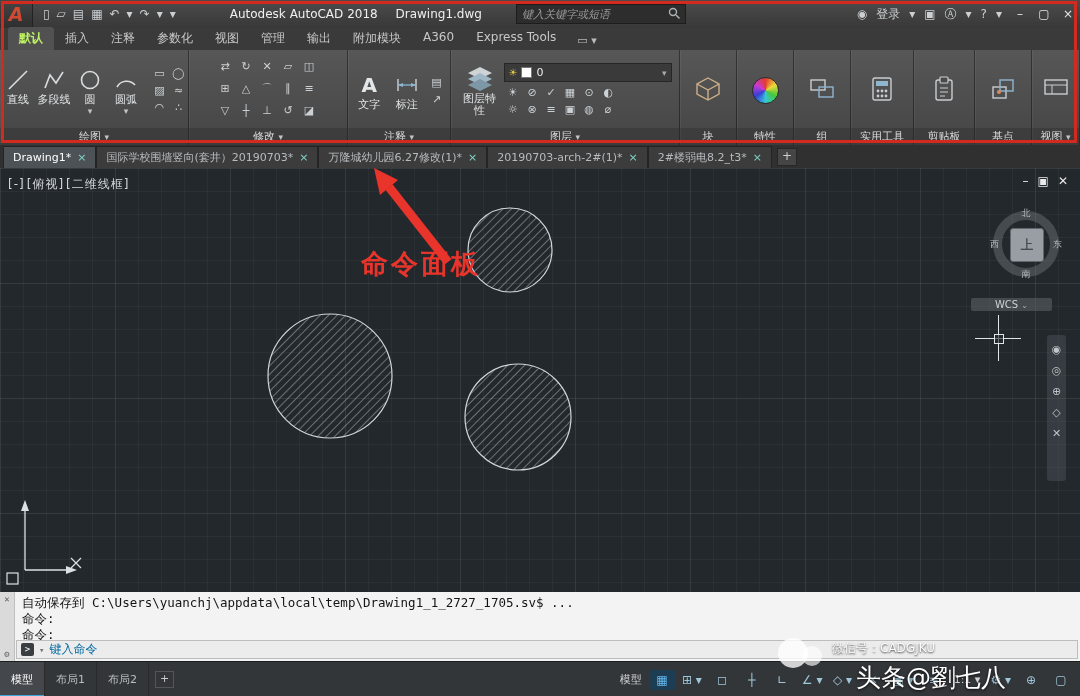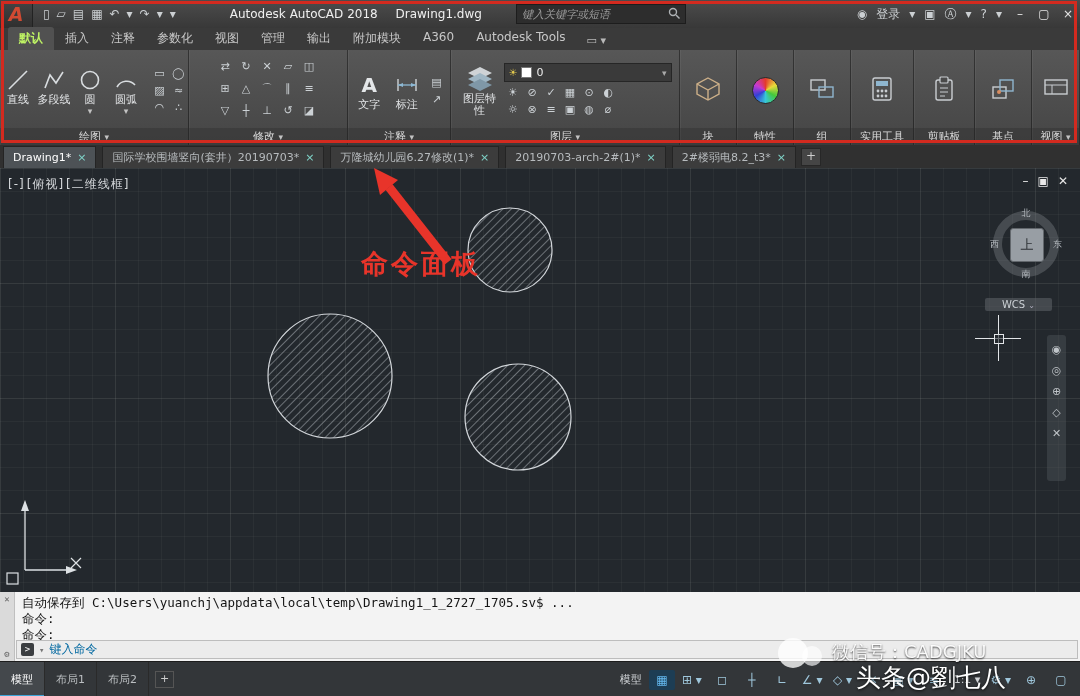--- a/index.html
+++ b/index.html
@@ -94,21 +94,21 @@
     border:9px solid rgba(128,134,140,.38);box-sizing:border-box;}
   .vc-face{position:absolute;left:22px;top:22px;width:32px;height:32px;background:#989ea4;
     border:1px solid #62676c;border-radius:3px;color:#2c3034;font-size:13px;
     display:flex;align-items:center;justify-content:center;cursor:pointer;}
   .vc-dir{position:absolute;font-size:9px;color:#b7bcc1;}
   .vc-n{top:1px;left:50%;transform:translateX(-50%);}
   .vc-s{bottom:1px;left:50%;transform:translateX(-50%);}
   .vc-w{left:2px;top:50%;transform:translateY(-50%);}
   .vc-e{right:2px;top:50%;transform:translateY(-50%);}
   .wcs{position:absolute;right:28px;top:130px;background:rgba(96,101,106,.55);
-    color:#ccd1d5;font-size:10px;padding:1px 17px;border-radius:2px;cursor:pointer;}
+    color:#ccd1d5;font-size:10px;padding:1px 24px;border-radius:2px;cursor:pointer;}
   .wcs .combo-caret{font-size:8px;color:#aab;}
 
   .navbar{position:absolute;right:14px;top:167px;width:19px;height:146px;
     background:rgba(92,97,102,.35);border-radius:3px;display:flex;flex-direction:column;
     align-items:center;gap:10px;padding-top:9px;box-sizing:border-box;}
   .nav-glyph{font-size:11px;color:#c0c5c9;cursor:pointer;line-height:11px;}
 
   .crosshair{position:absolute;left:998px;top:170px;width:0;height:0;}
   .crosshair .h{position:absolute;left:-23px;top:0;width:46px;height:1px;background:#e2e5e8;}
   .crosshair .v{position:absolute;left:0;top:-23px;width:1px;height:46px;background:#e2e5e8;}
@@ -152,21 +152,21 @@
     padding:0 3px;border-radius:2px;color:#9fc7dc;font-size:12px;cursor:pointer;white-space:nowrap;}
   .sicon.active{background:#1d3d54;color:#64b9ef;}
   .sicon.stext{color:#d2d5d8;font-size:11px;}
 
   
   .watermark{position:absolute;right:0;bottom:0;width:340px;height:72px;z-index:80;pointer-events:none;}
   .wm-c1{position:absolute;left:38px;top:14px;width:30px;height:30px;border-radius:50%;
     background:rgba(255,255,255,.78);}
   .wm-c2{position:absolute;left:62px;top:22px;width:20px;height:20px;border-radius:50%;
     background:rgba(255,255,255,.65);}
-  .wm-wechat{position:absolute;left:92px;top:16px;color:rgba(255,255,255,.95);font-size:18px;
+  .wm-wechat{position:absolute;left:92px;top:16px;color:rgba(255,255,255,.95);font-size:12px;
     text-shadow:0 1px 2px rgba(0,0,0,.75);white-space:nowrap;}
   .wm-byline{position:absolute;left:116px;top:37px;color:#ffffff;font-size:25px;
     text-shadow:0 1px 3px rgba(0,0,0,.85);white-space:nowrap;}
 </style>
 </head>
 <body>
 
 <div class="page">
 
   <div class="title-bar">
@@ -216,21 +216,21 @@
     <div id="ribbon-tabs" style="display:flex;">
         <div class="rtab active">默认</div>
         <div class="rtab">插入</div>
         <div class="rtab">注释</div>
         <div class="rtab">参数化</div>
         <div class="rtab">视图</div>
         <div class="rtab">管理</div>
         <div class="rtab">输出</div>
         <div class="rtab">附加模块</div>
         <div class="rtab">A360</div>
-        <div class="rtab">Autodesk Tools</div>
+        <div class="rtab">Express Tools</div>
       </div>
     <div class="panel-toggle">▭ ▾</div>
   </div>
 
   <div class="ribbon-body">
 
     <div class="panel" style="width:188px;">
       <div class="panel-content">
         <div id="draw-tools" style="display:flex;">
           <div class="big-btn">
@@ -462,21 +462,21 @@
             </svg>
         </div>
       </div>
       <div class="panel-label">
         <span>视图</span> <span class="pcaret">▾</span>
       </div>
     </div>
   </div>
 
   <div class="file-tabs">
-    <div id="file-tabs-list" style="display:flex;align-items:flex-end;gap:6px;">
+    <div id="file-tabs-list" style="display:flex;align-items:flex-end;">
         <div class="ftab active">
           <span class="ftab-label">Drawing1*</span>
           <span class="ftab-close">×</span>
         </div>
         <div class="ftab">
           <span class="ftab-label">国际学校围墙竖向(套井）20190703*</span>
           <span class="ftab-close">×</span>
         </div>
         <div class="ftab">
           <span class="ftab-label">万隆城幼儿园6.27修改(1)*</span>

